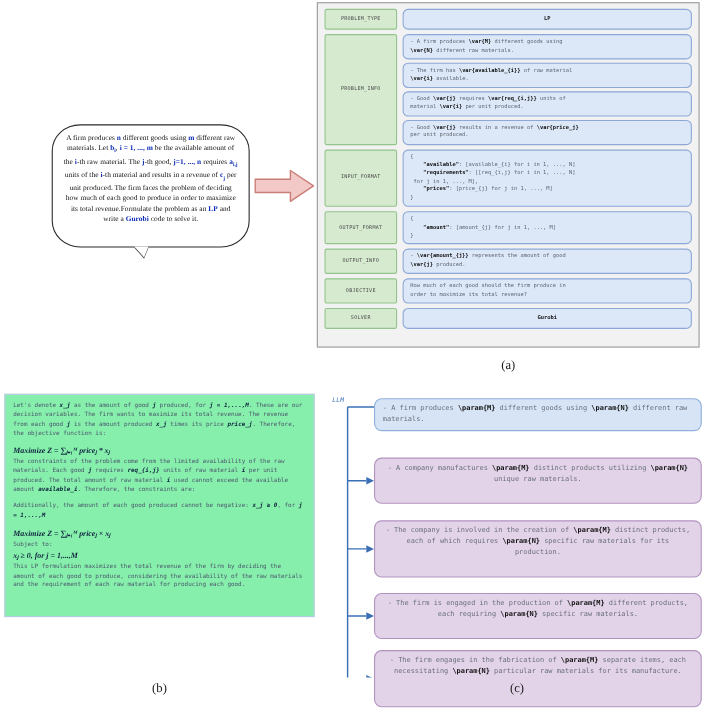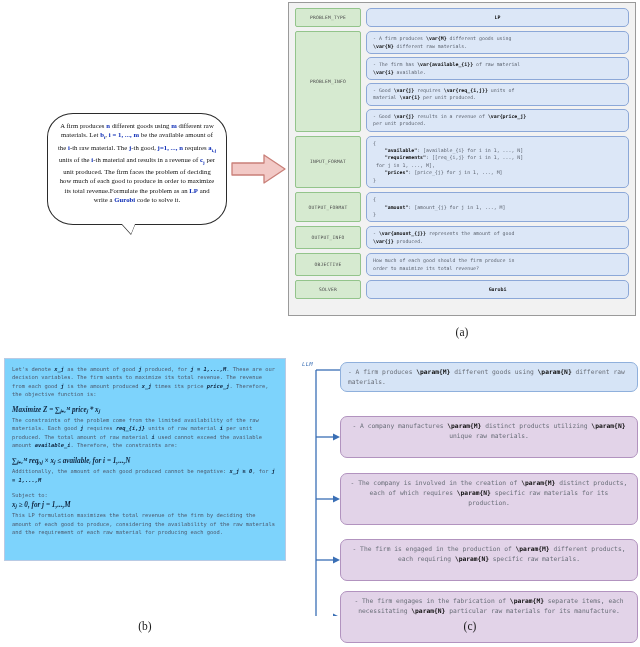--- a/index.html
+++ b/index.html
@@ -90,21 +90,21 @@
     box-sizing:border-box;
     white-space:pre-wrap;
   }
   .vbox b{color:#111;font-weight:bold;}
   .vbox.center{text-align:center;font-weight:bold;color:#111;padding:5px 6px;}
 
   
   #panel-b{left:4px;top:358px;width:282px;height:258px;}
   #bbox{
     position:absolute;left:0;top:0;width:282px;height:203px;
-    background:#7dd3fc;
+    background:#86efac;
     border:1px solid #b9cae4;
     box-sizing:border-box;
     padding:6px 7px;
     font-family:"DejaVu Sans Mono", monospace;
     font-size:5.4px;
     line-height:8.3px;
     color:#4d5a6e;
   }
   #bbox p{margin:0 0 7px 0;}
   #bbox .math{
@@ -218,22 +218,22 @@
       </div>
     </div>
 </div>
 <div class="caption" id="cap-a" style="left:288px;top:326px;width:348px;">(a)</div>
 
 <div class="panel" id="panel-b">
   <div id="bbox">
       <p>Let's denote <i>x_j</i> as the amount of good <i>j</i> produced, for <i>j = 1,...,M</i>. These are our decision variables. The firm wants to maximize its total revenue. The revenue from each good <i>j</i> is the amount produced <i>x_j</i> times its price <i>price_j</i>. Therefore, the objective function is:</p>
       <div class="math">Maximize Z = ∑ⱼ₌₁ᴹ priceⱼ * xⱼ</div>
       <p>The constraints of the problem come from the limited availability of the raw materials. Each good <i>j</i> requires <i>req_{i,j}</i> units of raw material <i>i</i> per unit produced. The total amount of raw material <i>i</i> used cannot exceed the available amount <i>available_i</i>. Therefore, the constraints are:</p>
-      <div class="math">∑ⱼ₌₁ᴹ reqᵢ,ⱼ × xⱼ ≤ availableᵢ  for i = 1,...,N</div>
       <p>Additionally, the amount of each good produced cannot be negative: <i>x_j ≥ 0</i>, for <i>j = 1,...,M</i></p>
+      <div class="math">Maximize Z = ∑ⱼ₌₁ᴹ priceⱼ × xⱼ</div>
       <div>Subject to:</div>
       <div class="math">xⱼ ≥ 0,  for j = 1,...,M</div>
       <p>This LP formulation maximizes the total revenue of the firm by deciding the amount of each good to produce, considering the availability of the raw materials and the requirement of each raw material for producing each good.</p>
     </div>
 </div>
 <div class="caption" id="cap-b" style="left:4px;top:620px;width:282px;">(b)</div>
 
 <div class="panel" id="panel-c">
   <div id="llm-label">LLM</div>
   <svg id="c-arrows" style="position:absolute;left:0;top:0;width:340px;height:258px;" viewBox="0 0 340 258">

